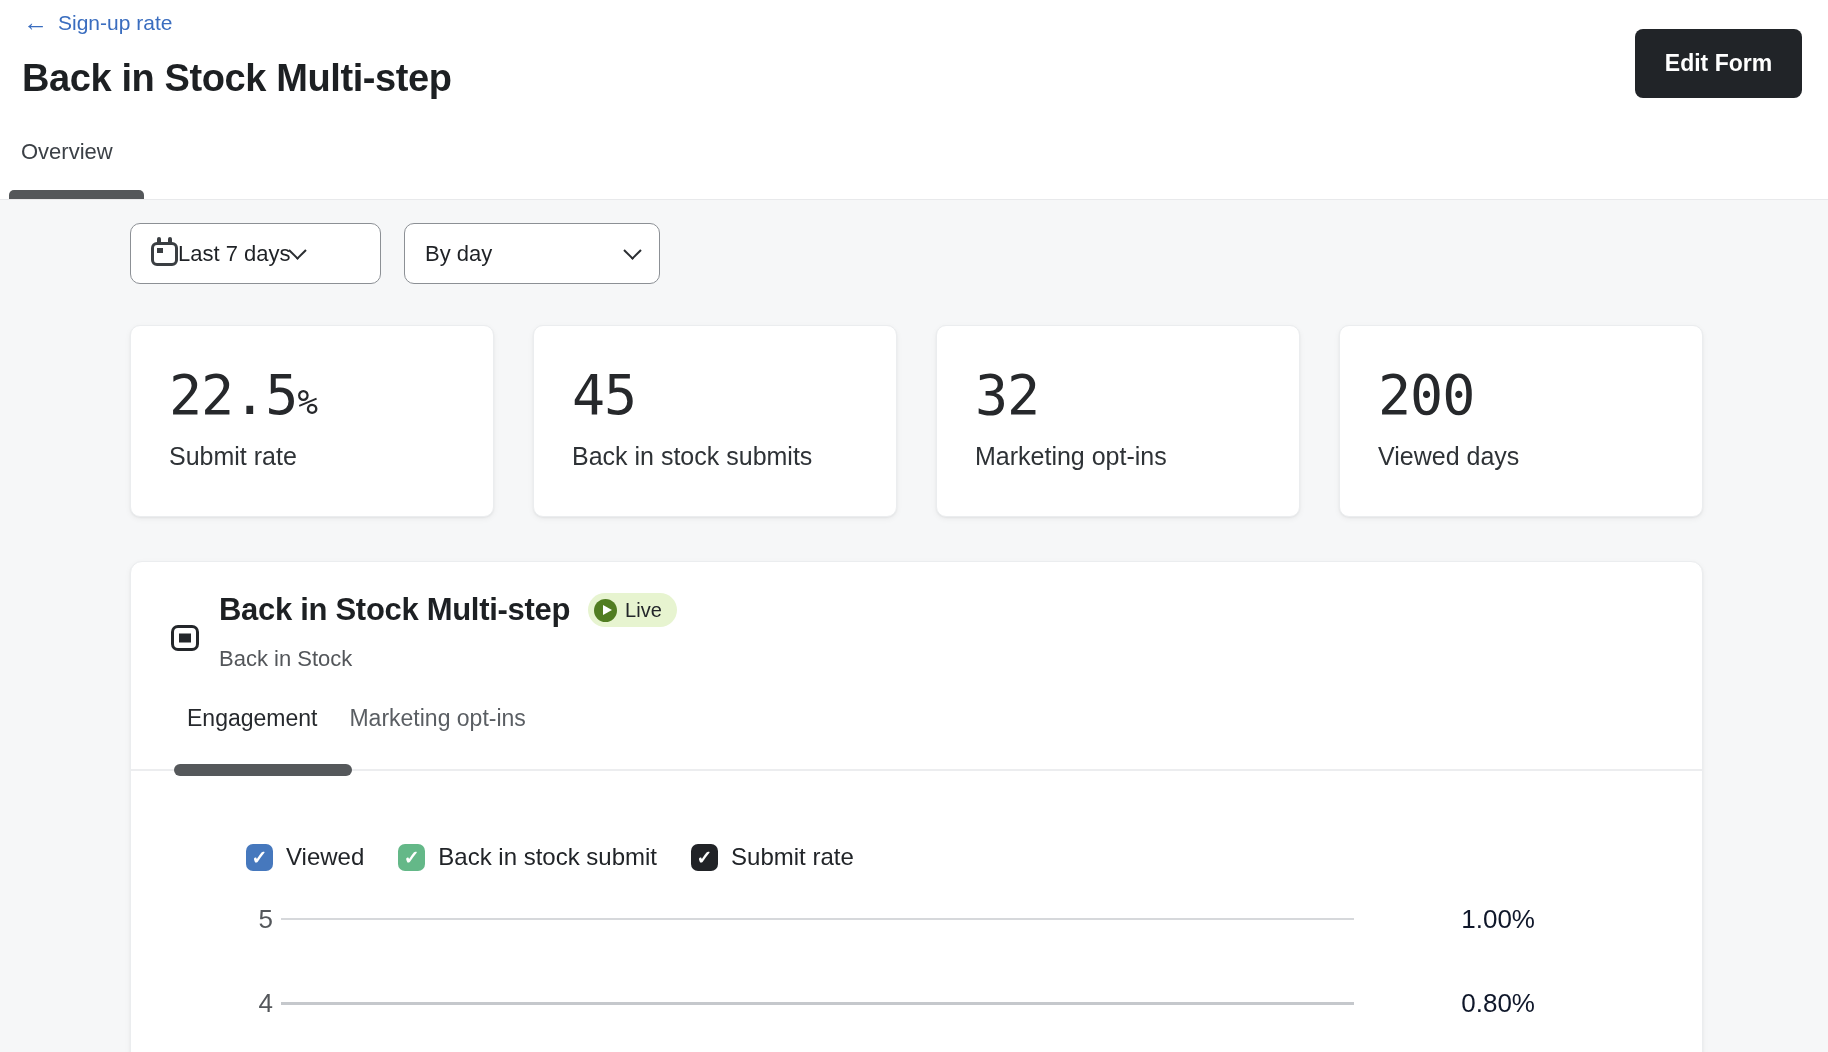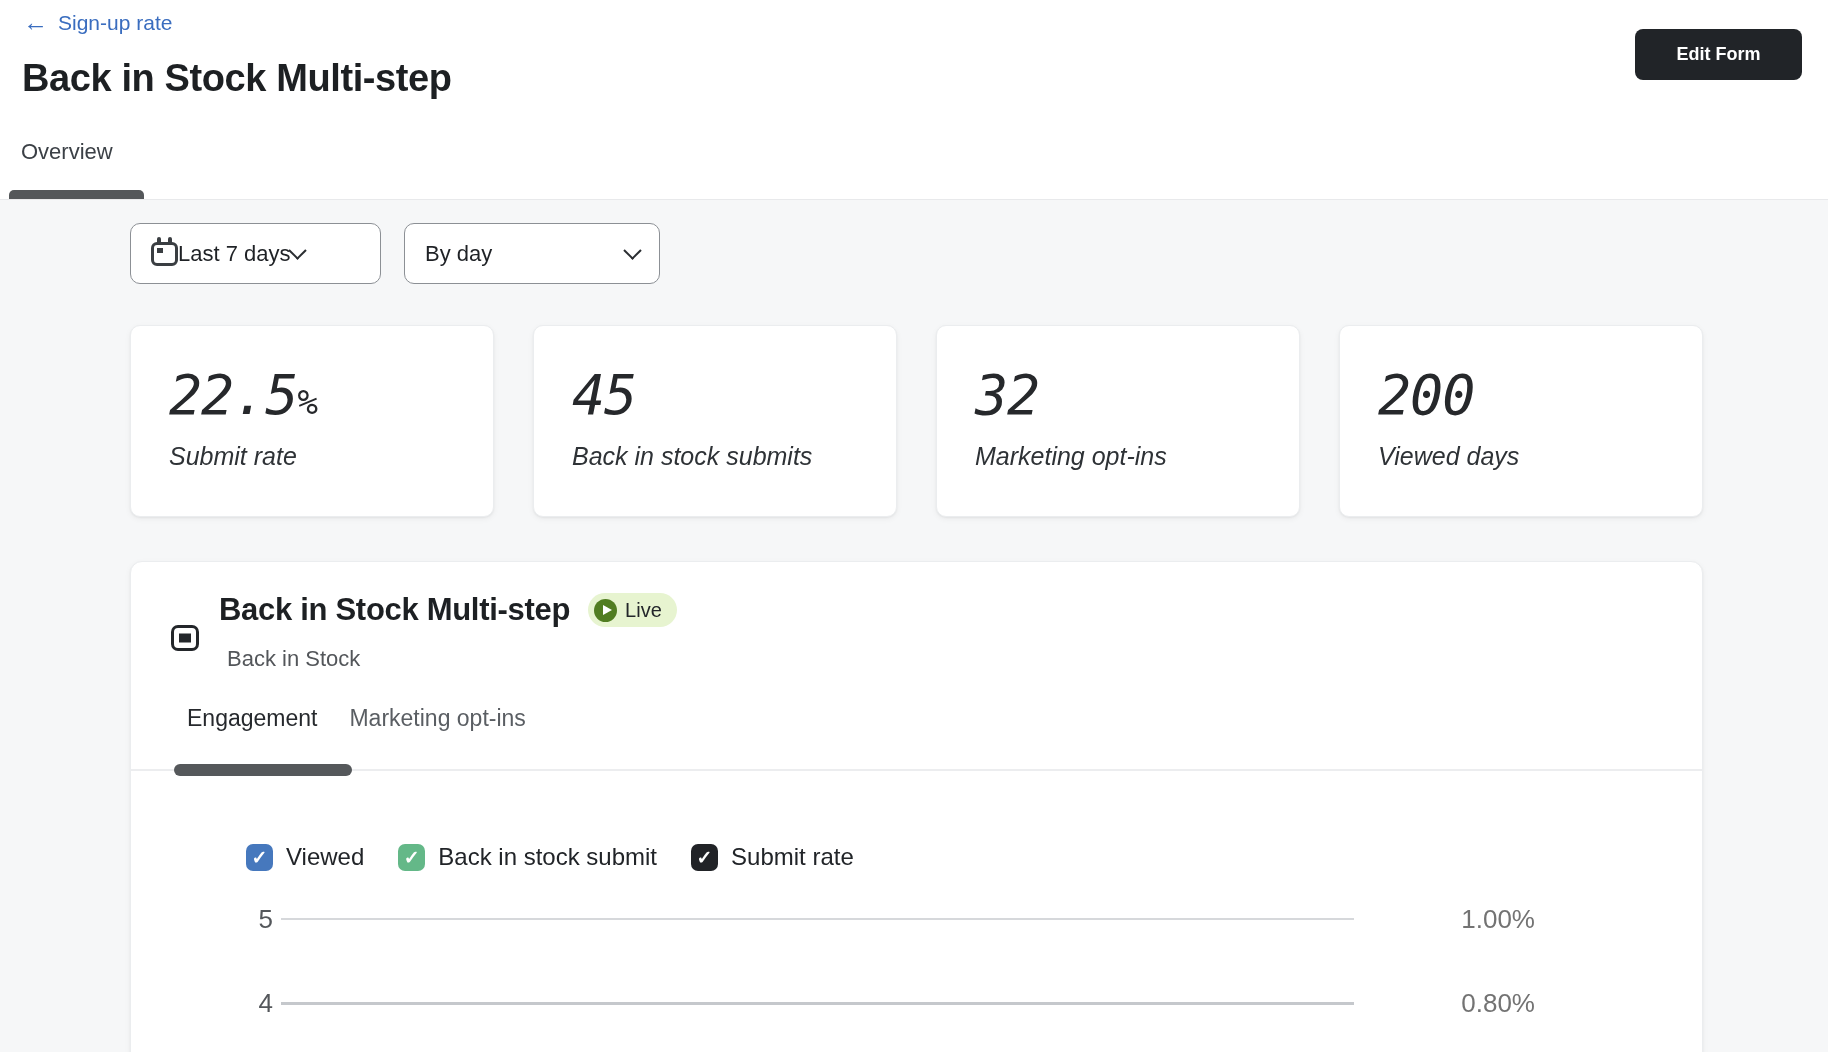--- a/index.html
+++ b/index.html
@@ -6,22 +6,22 @@
   html,body { width:1828px; height:1052px; }
   body { font-family:"Liberation Sans", sans-serif; color:#1f2226; background:#ffffff; overflow:hidden; }
   #app { position:relative; width:1828px; height:1052px; background:#ffffff; }
 
   
   .back-link { position:absolute; left:23px; top:10px; display:flex; align-items:center; gap:10px;
                color:#3a6dbf; font-size:21px; font-weight:500; cursor:pointer; }
   .back-link .arrow { font-size:25px; line-height:1; }
   .page-title { position:absolute; left:22px; top:57px; font-size:38px; font-weight:700;
                 letter-spacing:-0.4px; color:#1d2023; }
-  .edit-btn { position:absolute; right:26px; top:29px; width:167px; height:51px; background:#212428;
-              border:none; border-radius:8px; color:#ffffff; font-size:18px; font-weight:600;
+  .edit-btn { position:absolute; right:26px; top:29px; width:167px; height:69px; background:#212428;
+              border:none; border-radius:8px; color:#ffffff; font-size:23px; font-weight:600;
               font-family:"Liberation Sans",sans-serif; cursor:pointer; }
   .top-tab { position:absolute; left:21px; top:139px; font-size:22px; color:#3b4046; cursor:pointer; }
   .top-tab-bar { position:absolute; left:9px; top:190px; width:135px; height:9px; background:#54575a;
                  border-radius:5px 5px 0 0; }
 
   
   .content { position:absolute; left:0; top:199px; width:1828px; height:853px;
              background:#f6f7f8; border-top:1px solid #e8e9eb; }
 
   
@@ -34,21 +34,21 @@
           transform:rotate(45deg) translate(-2px,-2px); flex:0 0 auto; }
   .cal { position:relative; width:27px; height:24px; border:3px solid #3a3e42; border-radius:6px; flex:0 0 auto; }
   .cal::before, .cal::after { content:""; position:absolute; top:-8px; width:4px; height:8px;
           background:#3a3e42; border-radius:2px; }
   .cal::before { left:3px; } .cal::after { right:3px; }
   .cal .dot { position:absolute; left:3px; top:3px; width:6px; height:5px; background:#3a3e42; }
 
   
   .mcard { position:absolute; top:125px; width:364px; height:192px; background:#fff;
            border:1px solid #ebedef; border-radius:10px;
-           box-shadow:0 1px 2px rgba(0,0,0,.05), 0 2px 6px rgba(0,0,0,.05);font-style:italic; }
+           box-shadow:0 1px 2px rgba(0,0,0,.05), 0 2px 6px rgba(0,0,0,.05); }
   .mnum { position:absolute; left:38px; top:42px; font-family:"DejaVu Sans Mono", monospace;
           font-size:55px; line-height:1; color:#26282b; letter-spacing:-1px; }
   .mnum .unit { font-size:34px; }
   .mlabel { position:absolute; left:38px; top:116px; font-size:25px; color:#2e3236; }
 
   
   .fcard { position:absolute; left:130px; top:361px; width:1573px; height:740px; background:#fff;
            border:1px solid #ebedef; border-radius:12px;
            box-shadow:0 1px 2px rgba(0,0,0,.05), 0 2px 6px rgba(0,0,0,.05); }
   .form-icon { position:absolute; left:40px; top:63px; width:28px; height:26px;
@@ -57,21 +57,21 @@
                width:12px; height:9px; background:#23262a; }
   .ftitle-row { position:absolute; left:88px; top:30px; display:flex; align-items:center; gap:18px; }
   .ftitle { font-size:31px; font-weight:700; color:#1d2023; letter-spacing:-0.3px; }
   .badge { height:34px; background:#e7f4d0; border-radius:17px; display:flex; align-items:center;
            gap:8px; padding:0 15px 0 6px; }
   .badge .play { width:23px; height:23px; border-radius:50%; background:#517d21; display:flex;
            align-items:center; justify-content:center; }
   .badge .play .tri { width:0; height:0; border-left:9px solid #ffffff; border-top:5.5px solid transparent;
            border-bottom:5.5px solid transparent; margin-left:3px; }
   .badge .txt { font-size:20px; color:#23262a; }
-  .fsub { position:absolute; left:96px; top:84px; font-size:22px; color:#53565a; }
+  .fsub { position:absolute; left:88px; top:84px; font-size:22px; color:#53565a; }
   .ftabs { position:absolute; left:56px; top:143px; display:flex; gap:32px; }
   .ftab { font-size:23px; cursor:pointer; white-space:nowrap; }
   .ftab.active { color:#26292d; font-weight:500; }
   .ftab.inactive { color:#5a5e63; }
   .ftab-bar { position:absolute; left:43px; top:202px; width:178px; height:12px; background:#55585b;
               border-radius:6px; z-index:2; }
   .fdivider { position:absolute; left:0; top:207px; width:100%; height:2px; background:#ecedef; }
 
   
   .legend { position:absolute; left:115px; top:281px; display:flex; gap:34px; }
@@ -80,21 +80,21 @@
         justify-content:center; }
   .cb .mark { color:#fff; font-size:19px; font-weight:700; line-height:1; }
   .leg-label { font-size:24px; color:#212428; }
 
   
   .gline { position:absolute; }
   .gl1 { left:150px; top:356px; width:1073px; height:2px; background:#d6d8db; }
   .gl2 { left:150px; top:440px; width:1073px; height:3px; background:#c5c8cc; }
   .ytick { position:absolute; width:50px; text-align:right; font-size:26px; color:#54575b; line-height:26px; }
   .yt1 { left:92px; top:344px; } .yt2 { left:92px; top:428px; }
-  .rtick { position:absolute; width:124px; text-align:right; font-size:26px; color:#737373; line-height:26px; }
+  .rtick { position:absolute; width:124px; text-align:right; font-size:26px; color:#0f172a; line-height:26px; }
   .rt1 { left:1280px; top:344px; } .rt2 { left:1280px; top:428px; }
 </style>
 </head>
 <body>
 
 <div id="app">
 
   <div class="back-link">
     <span class="arrow">←</span>
     <span>Sign-up rate</span>

